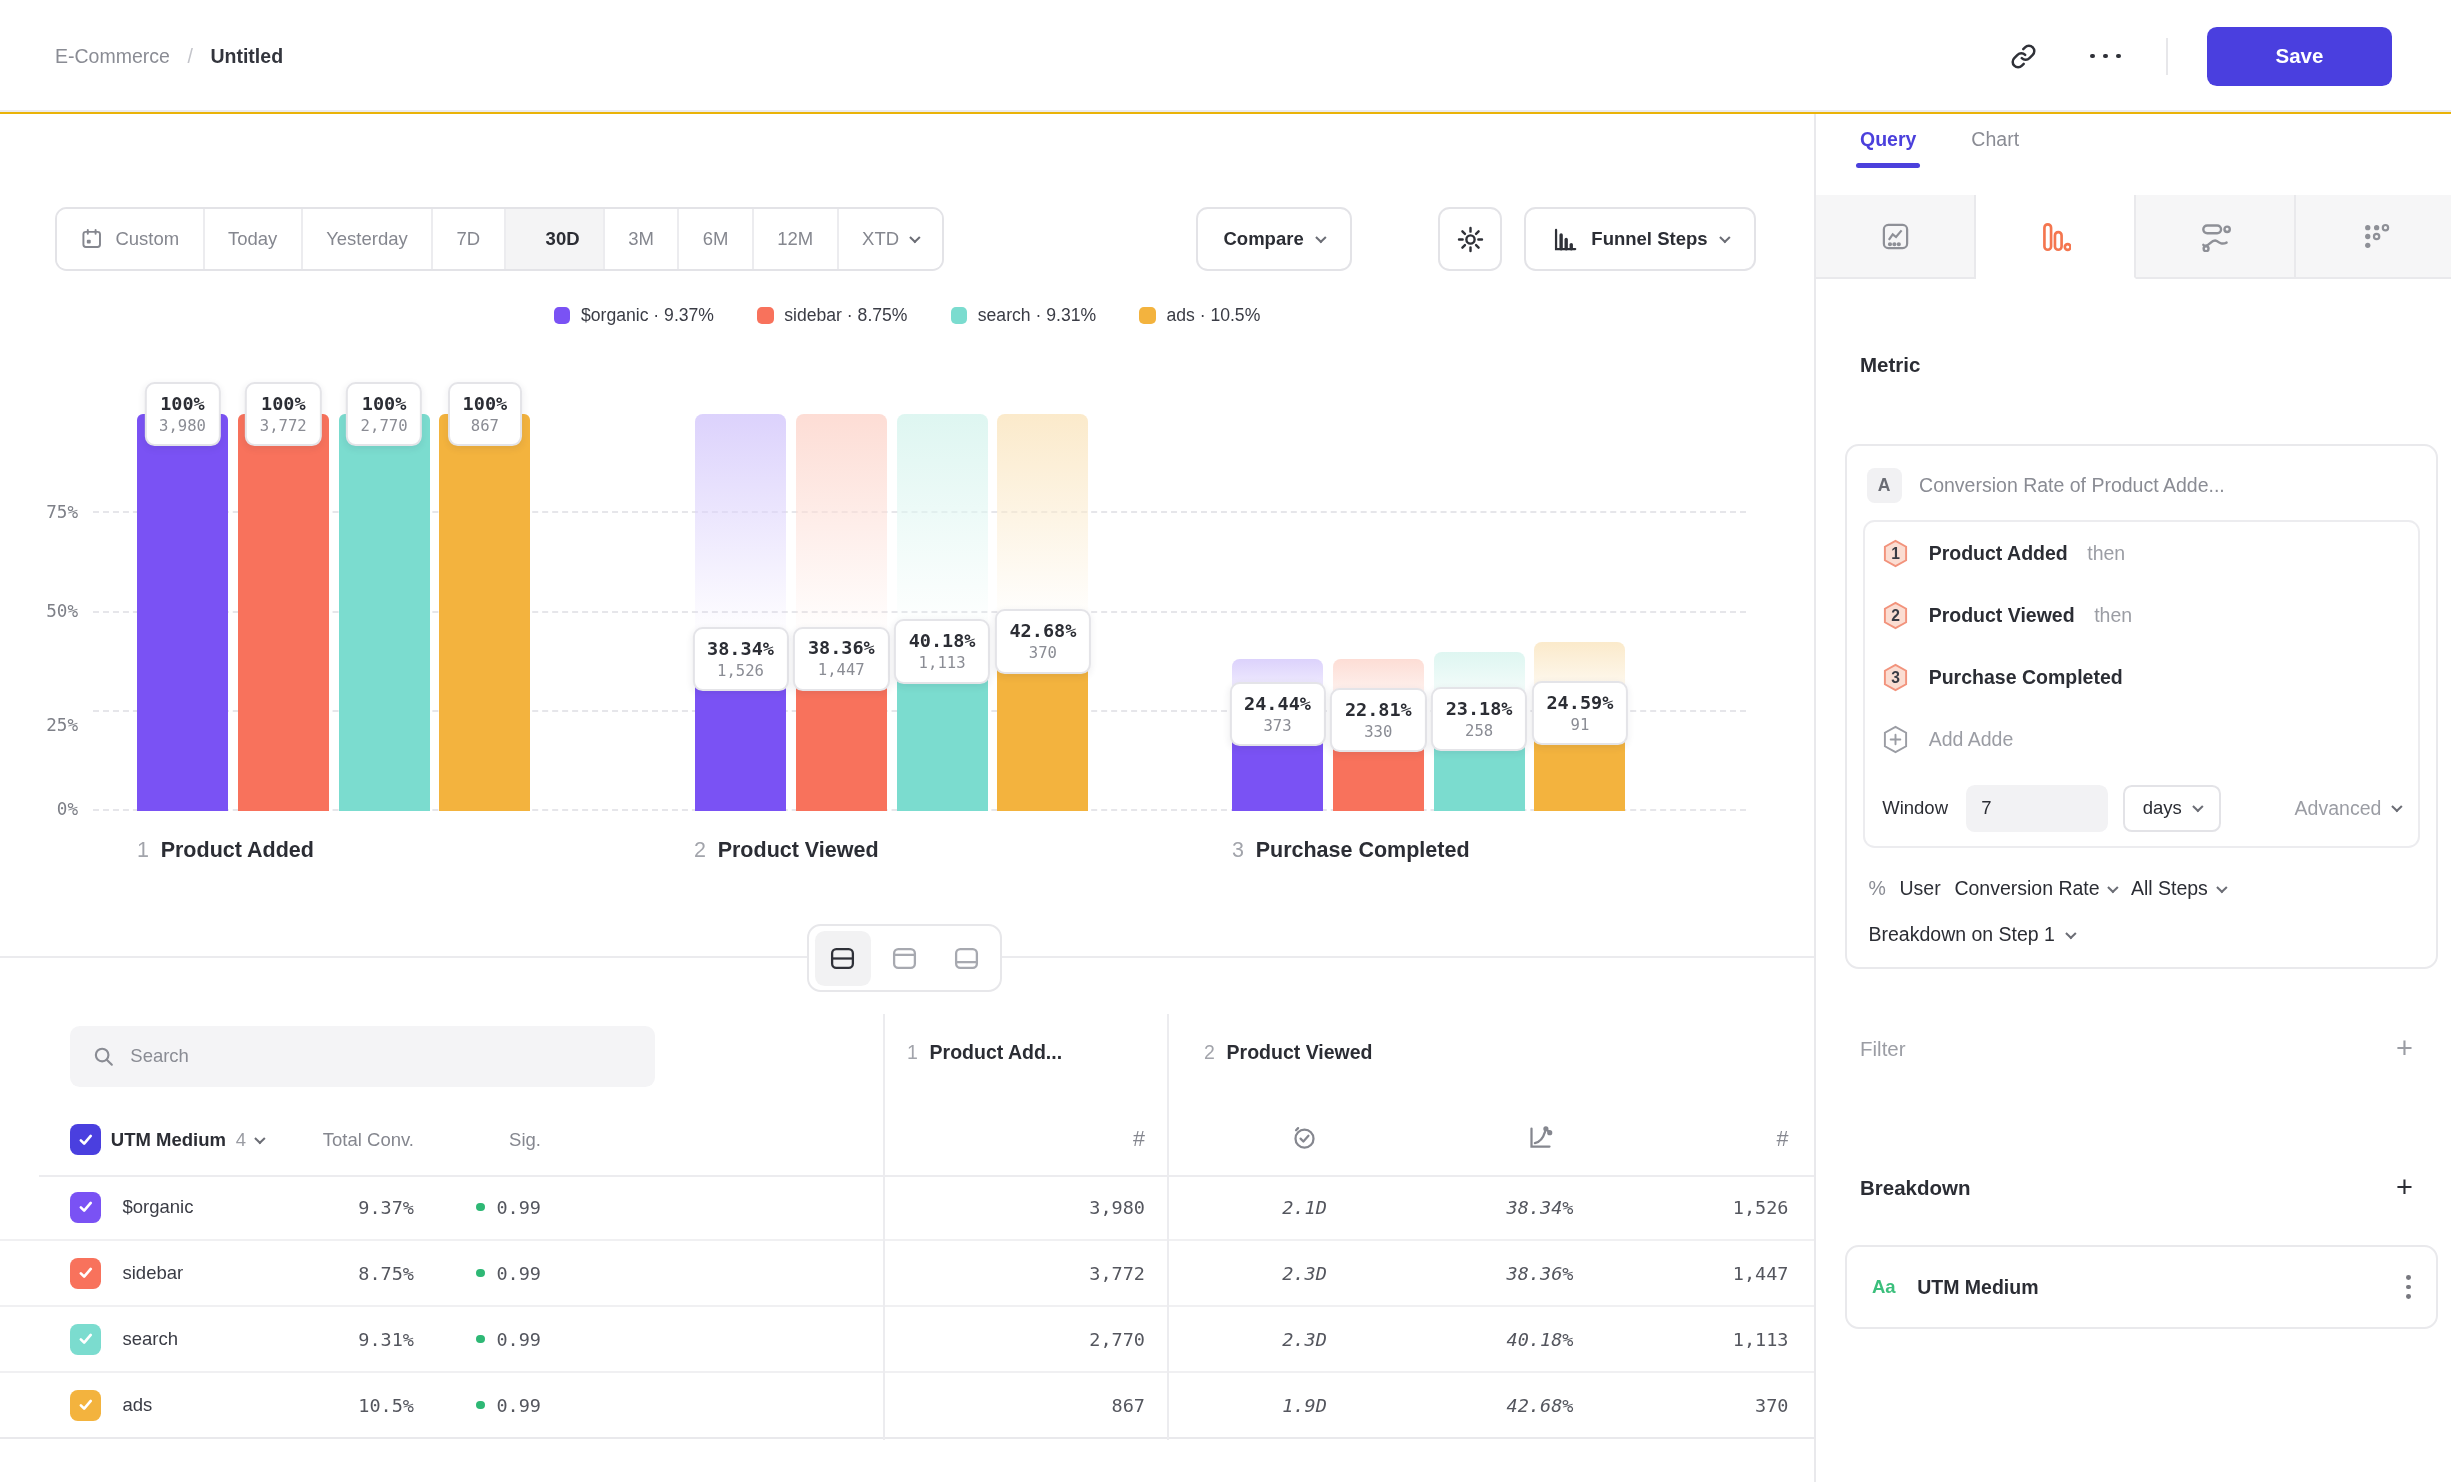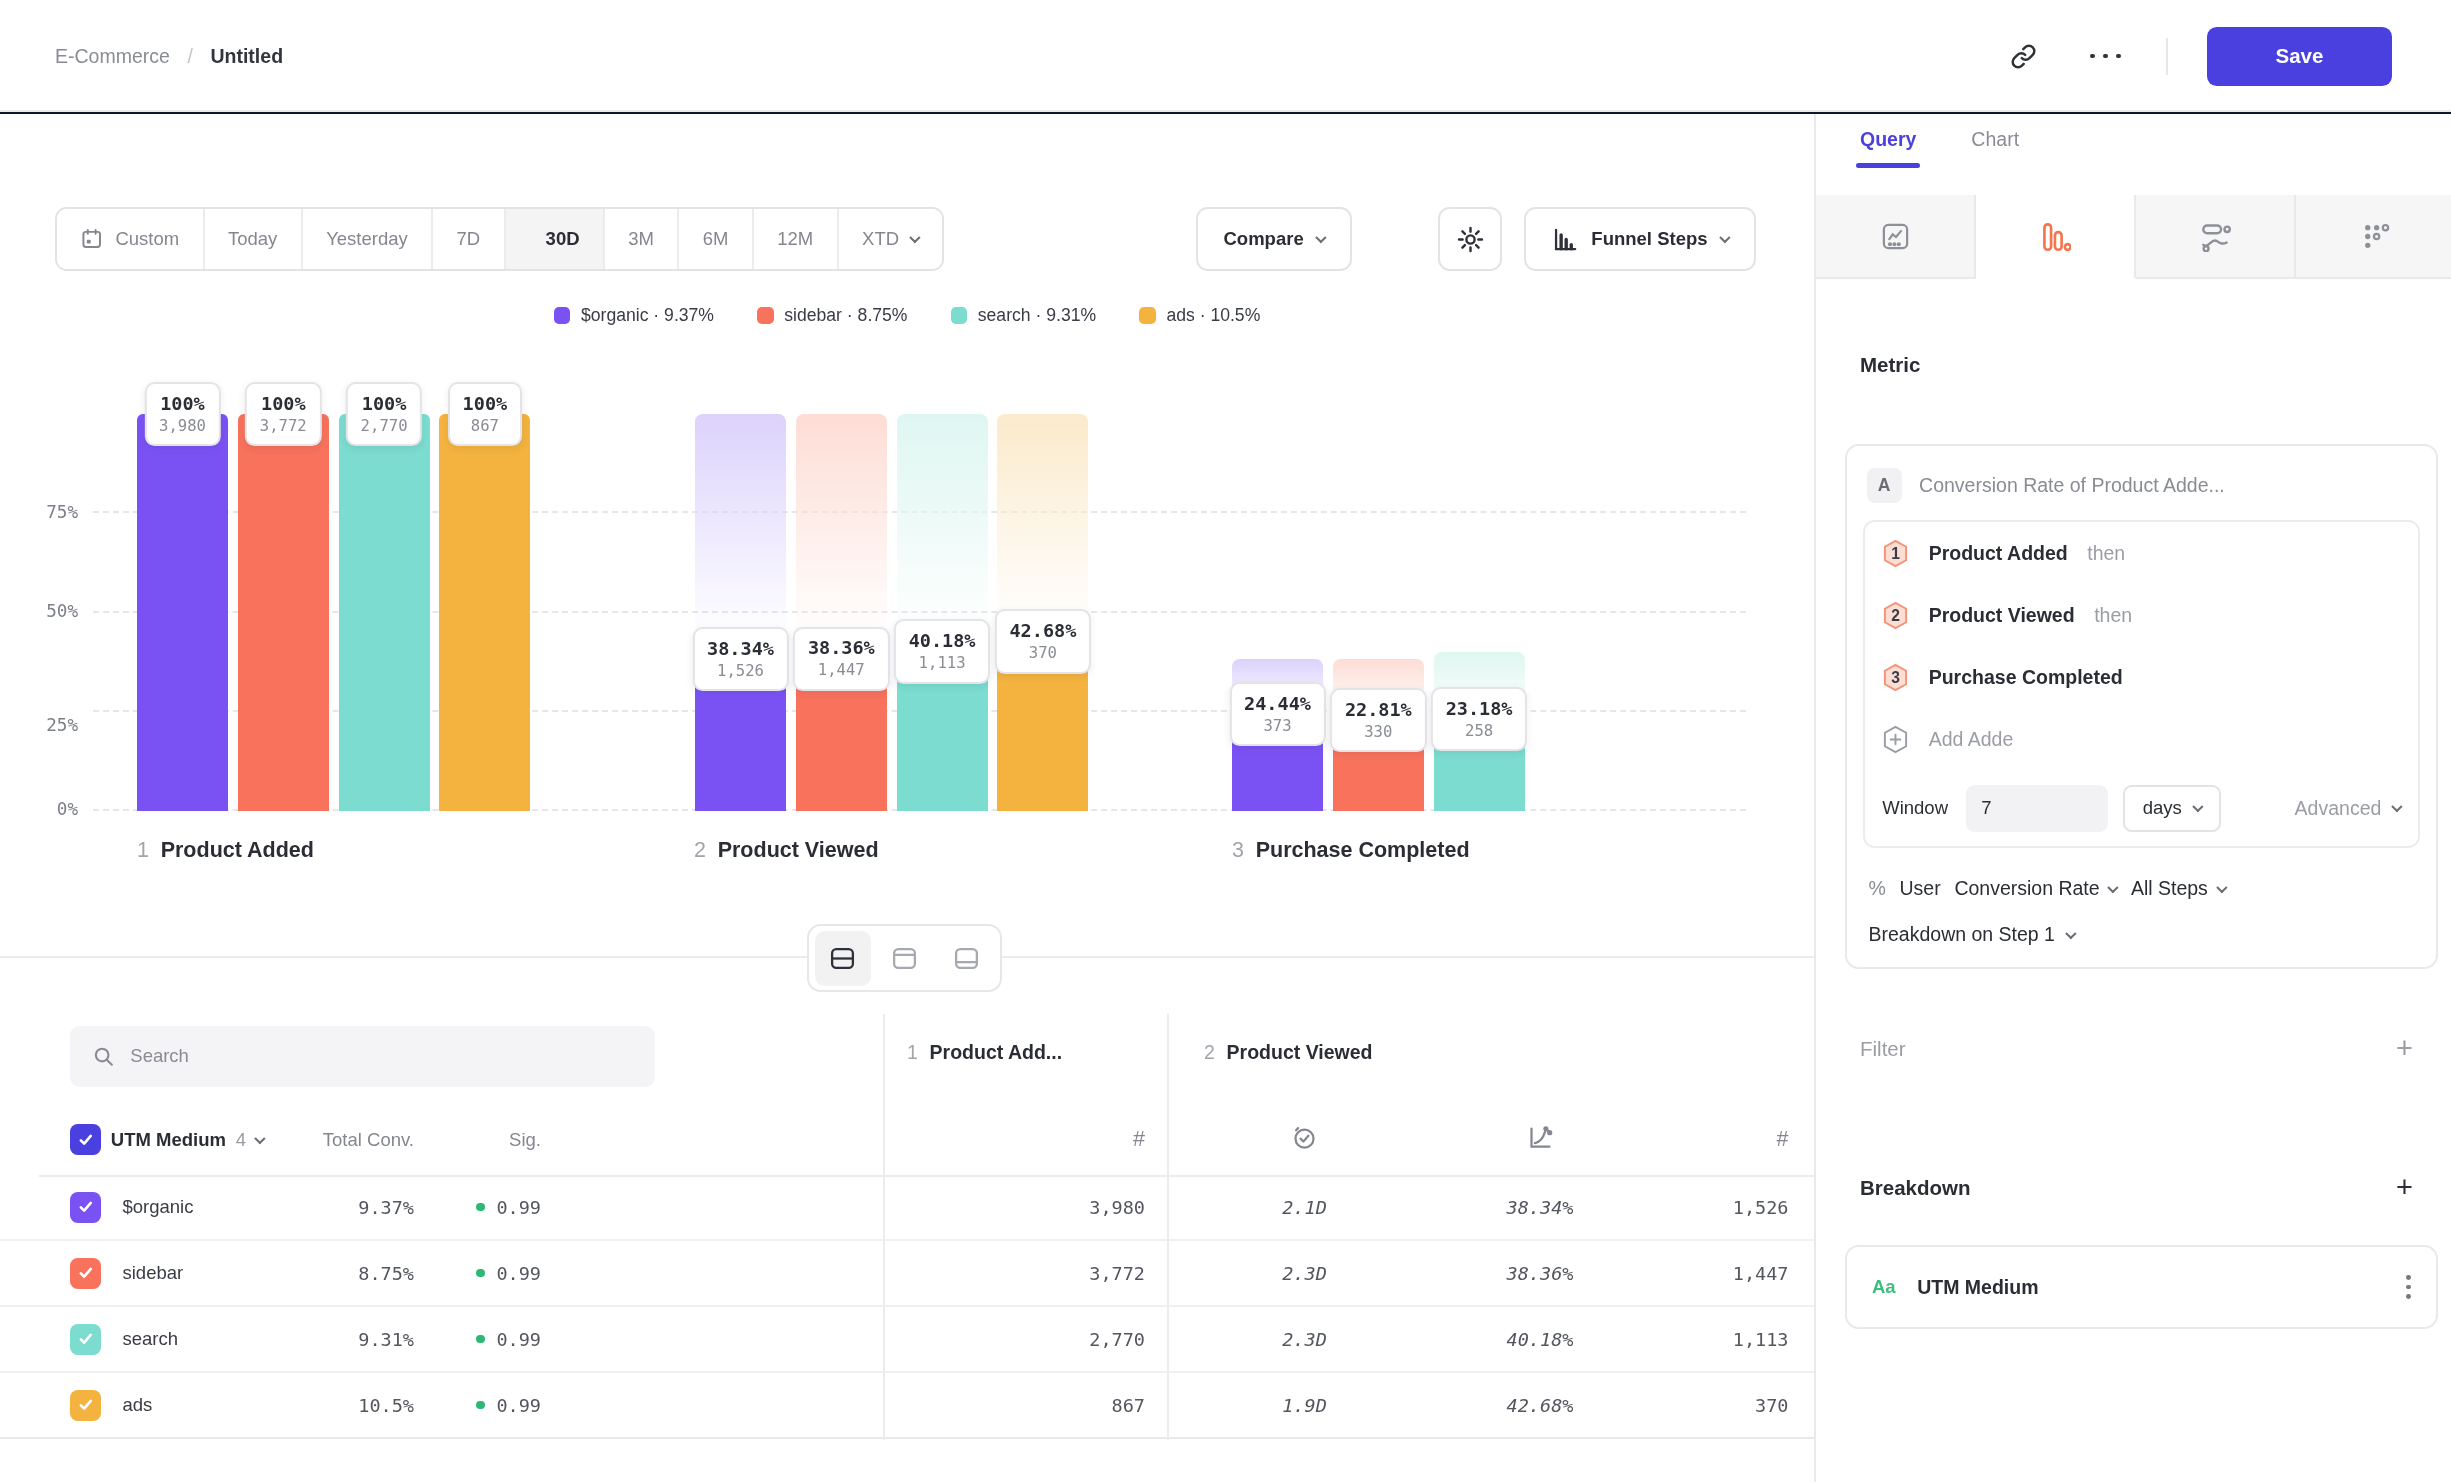--- a/index.html
+++ b/index.html
@@ -1,19 +1,19 @@
 <!DOCTYPE html>
 <html><head>
 <meta charset="utf-8">
 <style>
   * { margin:0; padding:0; box-sizing:border-box; }
   html,body { width:2452px; height:1482px; }
   body { font-family:"Liberation Sans","DejaVu Sans",sans-serif; background:#fff; color:#2f3138; overflow:hidden; }
   .mono { font-family:"DejaVu Sans Mono",monospace; }
-  .app { position:relative; width:2452px; height:1482px; background:#0f172a; }
+  .app { position:relative; width:2452px; height:1482px; background:#eab308; }
 
   
   .topbar { position:absolute; left:0; top:0; width:2452px; height:112px; border-bottom:2px solid #ebebee; background:#fff; }
   .crumbs { position:absolute; left:55px; top:0; height:112px; display:flex; align-items:center; gap:17.6px; font-size:19.5px; }
   .crumb-root { color:#8a8c94; cursor:pointer; }
   .crumb-sep { color:#c3c4ca; }
   .crumb-cur { color:#33353d; font-weight:600; }
   .top-actions { position:absolute; right:60px; top:0; height:112px; display:flex; align-items:center; gap:39px; }
   .icon-btn { display:flex; align-items:center; justify-content:center; width:43px; height:43px; cursor:pointer; color:#2f3138; }
   .vdiv { width:2px; height:37px; background:#e7e7ea; }
@@ -340,20 +340,28 @@
               </div>
             </div>
             <div class="bar">
               <div class="bar-light" style="bottom: 23.18%; height: 17%; background: linear-gradient(rgb(222, 246, 241) 0%, rgba(255, 255, 255, 0) 92%);"></div>
               <div class="bar-solid" style="height: 23.18%; background: rgb(123, 220, 207);"></div>
               <div class="bar-label" style="bottom: 23.18%;">
                 <div class="pct">23.18%</div>
                 <div class="cnt">258</div>
               </div>
             </div>
+            <div class="bar">
+              <div class="bar-light" style="bottom: 24.59%; height: 18.09%; background: linear-gradient(rgb(251, 234, 203) 0%, rgba(255, 255, 255, 0) 92%);"></div>
+              <div class="bar-solid" style="height: 24.59%; background: rgb(243, 179, 62);"></div>
+              <div class="bar-label" style="bottom: 24.59%;">
+                <div class="pct">24.59%</div>
+                <div class="cnt">91</div>
+              </div>
+            </div>
           </div>
         </div>
       <div class="step-labels" id="step-labels">
           <div class="step-label" style="left: 137px;">
             <span class="idx">1</span>
             <span class="txt">Product Added</span>
           </div>
           <div class="step-label" style="left: 694px;">
             <span class="idx">2</span>
             <span class="txt">Product Viewed</span>

